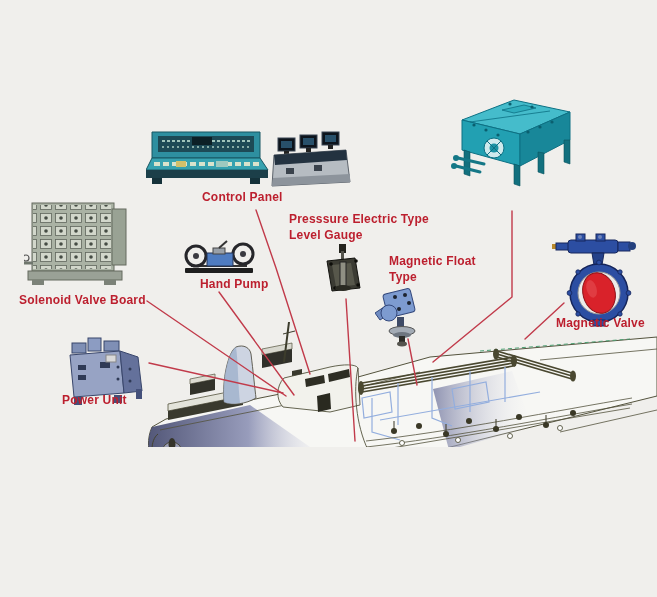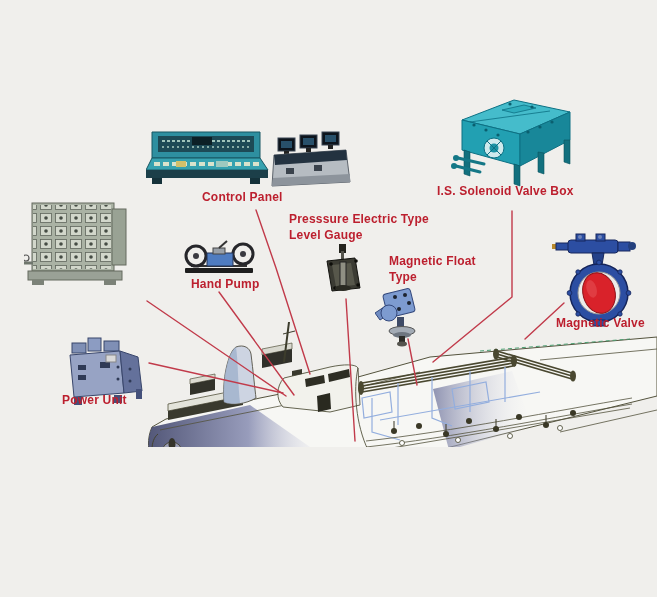--- a/index.html
+++ b/index.html
@@ -314,24 +314,24 @@
     <rect x="46" y="20" width="10" height="7" fill="#d9d9d9" stroke="#888"></rect>
     <g fill="#44507a">
       <polygon points="14,62 22,62 22,70 14,70"></polygon>
       <polygon points="54,60 62,60 62,68 54,68"></polygon>
       <polygon points="76,54 82,54 82,64 76,64"></polygon>
     </g>
   </svg>
 
   <div class="label" style="left:202px;top:189px">Control Panel</div>
 
-  <div class="label" style="left:437px;top:183px">I.S. Solenoid Valve Box</div>
-
-
-  <div class="label" style="left:191px;top:276px">Hand Pump</div>
+
+  <div class="label" style="left:19px;top:292px">Solenoid Valve Board</div>
+
+  <div class="label" style="left:200px;top:276px">Hand Pump</div>
 
   <div class="label" style="left:389px;top:253px">
     <div>Magnetic Float</div>
     <div>Type</div>
   </div>
 
   <div class="label" style="left:289px;top:211px">
     <div>Presssure Electric Type</div>
     <div>Level Gauge</div>
   </div>

